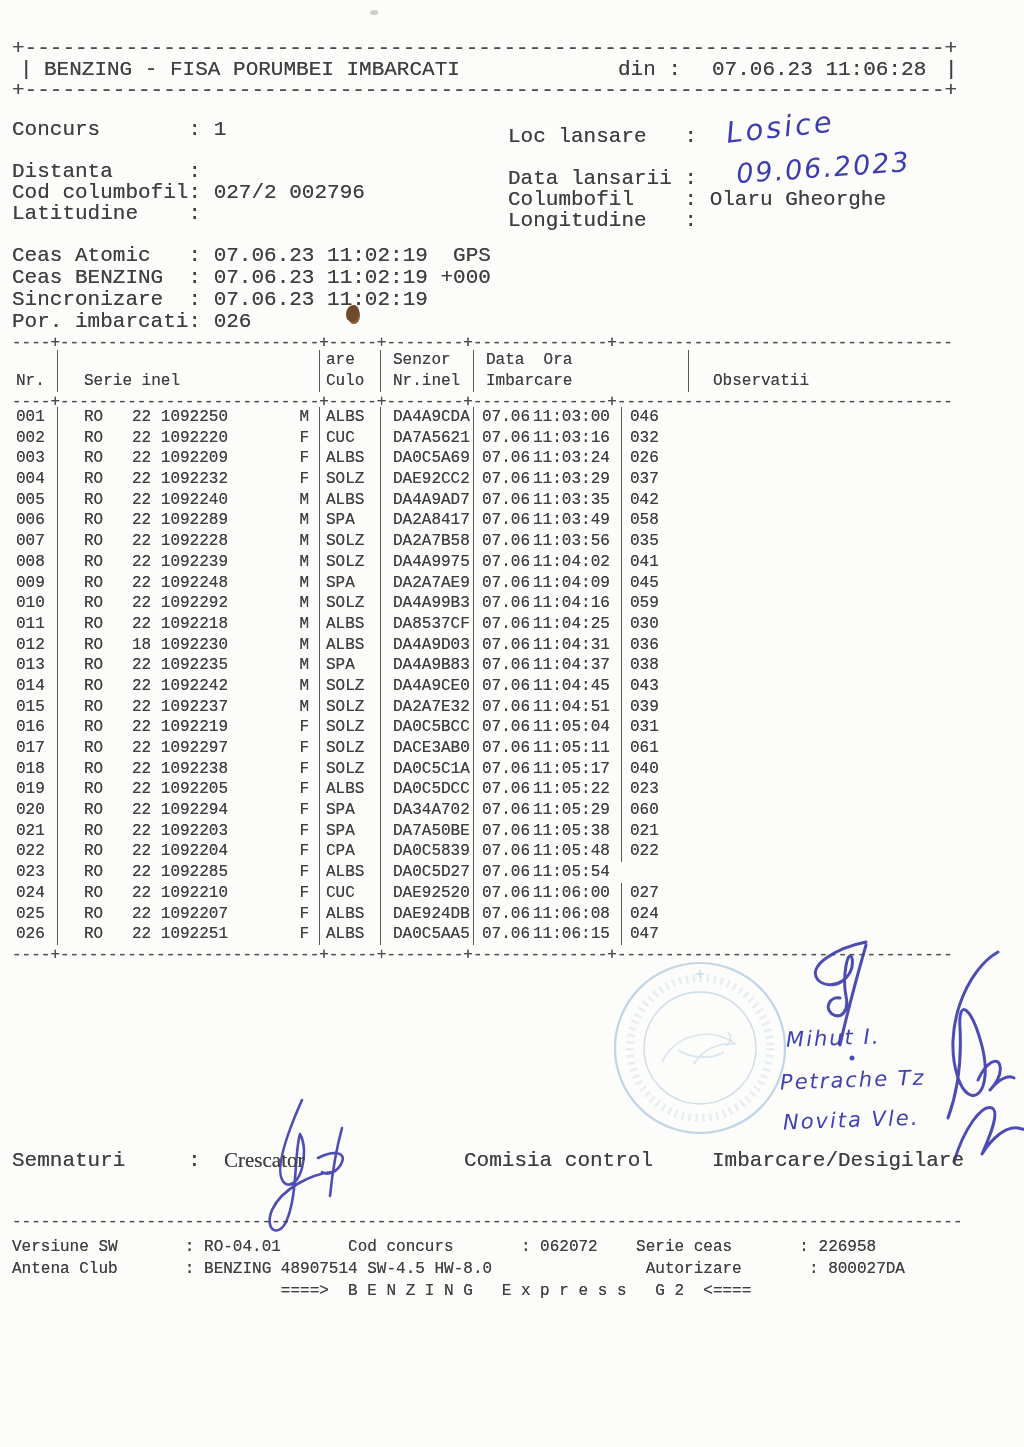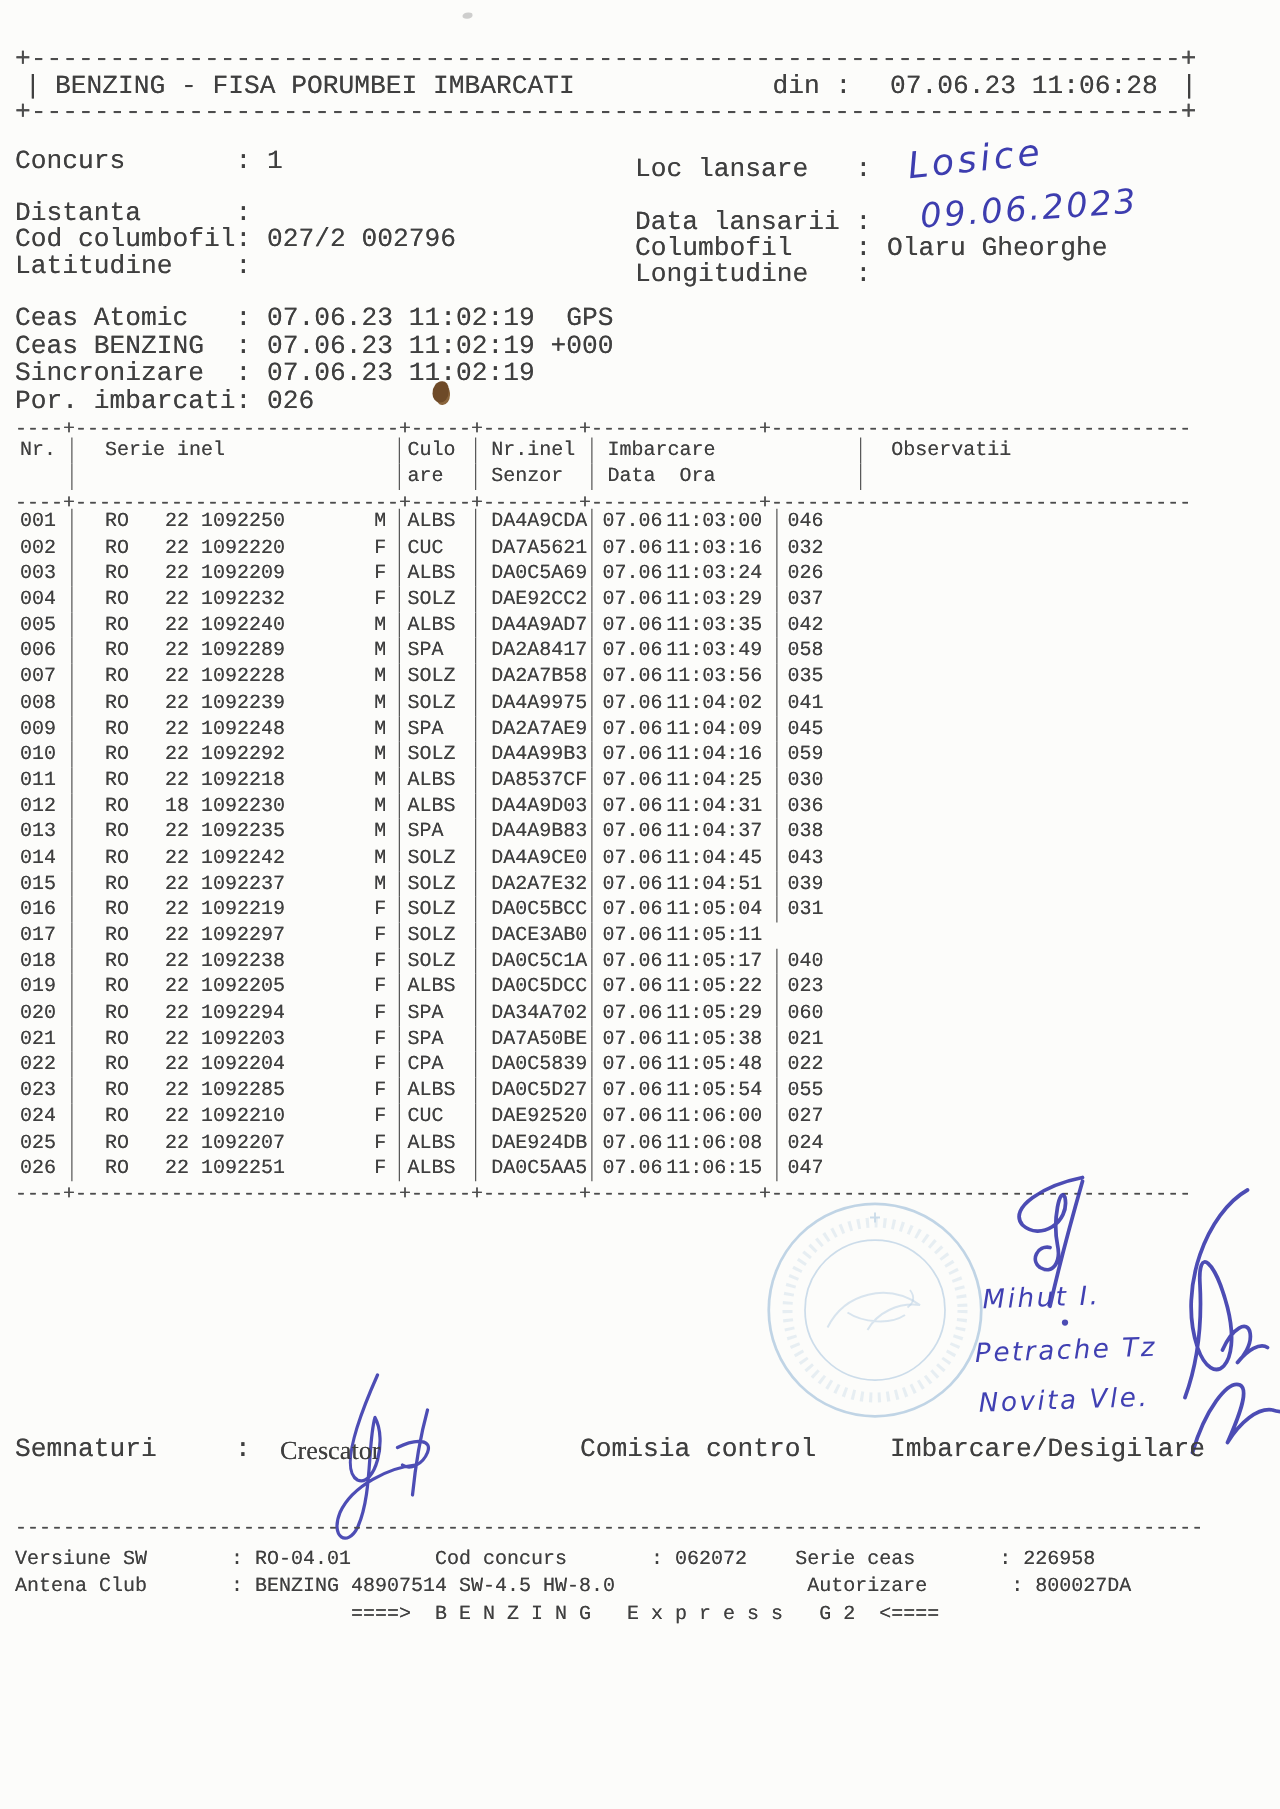--- a/index.html
+++ b/index.html
@@ -75,35 +75,35 @@
 Sincronizare  : 07.06.23 11:02:19
 Por. imbarcati: 026</div>
 
   <div class="hand hand-loc" style="left:726px;top:110px;">Losice</div>
   <div class="hand hand-date" style="left:736px;top:152px;">09.06.2023</div>
 
   <div class="mono small sepline" style="left:12px;top:333px;">----+---------------------------+-----+--------+--------------+-----------------------------------</div>
 
   <div class="tgrid" style="top:350px;">
     <div class="trow hrow">
+      <span class="c c-nr"></span>
+      <span class="c h-serie"></span>
+      <span class="c c-culo">are</span>
+      <span class="c c-senzor">Senzor</span>
+      <span class="c h-imb">Data  Ora</span>
+      <span class="c h-obs"></span>
+    </div>
+    <div class="trow hrow">
       <span class="c c-nr">Nr.</span>
       <span class="c h-serie">Serie inel</span>
       <span class="c c-culo">Culo</span>
       <span class="c c-senzor">Nr.inel</span>
       <span class="c h-imb">Imbarcare</span>
       <span class="c h-obs">Observatii</span>
     </div>
-    <div class="trow hrow">
-      <span class="c c-nr"></span>
-      <span class="c h-serie"></span>
-      <span class="c c-culo">are</span>
-      <span class="c c-senzor">Senzor</span>
-      <span class="c h-imb">Data  Ora</span>
-      <span class="c h-obs"></span>
-    </div>
   </div>
 
   <div class="mono small sepline" style="left:12px;top:392px;">----+---------------------------+-----+--------+--------------+-----------------------------------</div>
 
   <div class="tgrid" style="top:407px;">
     <div class="trow">
       <span class="c c-nr">001</span>
       <span class="c c-serie"><span>RO   22 1092250</span><span>M</span></span>
       <span class="c c-culo">ALBS</span>
       <span class="c c-senzor">DA4A9CDA</span>
@@ -245,20 +245,21 @@
       <span class="c c-imb"><span>07.06</span><span class="ora">11:05:04</span></span>
       <span class="c c-obs">031</span>
     </div>
 
     <div class="trow">
       <span class="c c-nr">017</span>
       <span class="c c-serie"><span>RO   22 1092297</span><span>F</span></span>
       <span class="c c-culo">SOLZ</span>
       <span class="c c-senzor">DACE3AB0</span>
       <span class="c c-imb"><span>07.06</span><span class="ora">11:05:11</span></span>
+      <span class="c c-obs">061</span>
     </div>
 
     <div class="trow">
       <span class="c c-nr">018</span>
       <span class="c c-serie"><span>RO   22 1092238</span><span>F</span></span>
       <span class="c c-culo">SOLZ</span>
       <span class="c c-senzor">DA0C5C1A</span>
       <span class="c c-imb"><span>07.06</span><span class="ora">11:05:17</span></span>
       <span class="c c-obs">040</span>
     </div>
@@ -298,21 +299,20 @@
       <span class="c c-imb"><span>07.06</span><span class="ora">11:05:48</span></span>
       <span class="c c-obs">022</span>
     </div>
 
     <div class="trow">
       <span class="c c-nr">023</span>
       <span class="c c-serie"><span>RO   22 1092285</span><span>F</span></span>
       <span class="c c-culo">ALBS</span>
       <span class="c c-senzor">DA0C5D27</span>
       <span class="c c-imb"><span>07.06</span><span class="ora">11:05:54</span></span>
-      <span class="c c-obs">055</span>
     </div>
 
     <div class="trow">
       <span class="c c-nr">024</span>
       <span class="c c-serie"><span>RO   22 1092210</span><span>F</span></span>
       <span class="c c-culo">CUC</span>
       <span class="c c-senzor">DAE92520</span>
       <span class="c c-imb"><span>07.06</span><span class="ora">11:06:00</span></span>
       <span class="c c-obs">027</span>
     </div>

